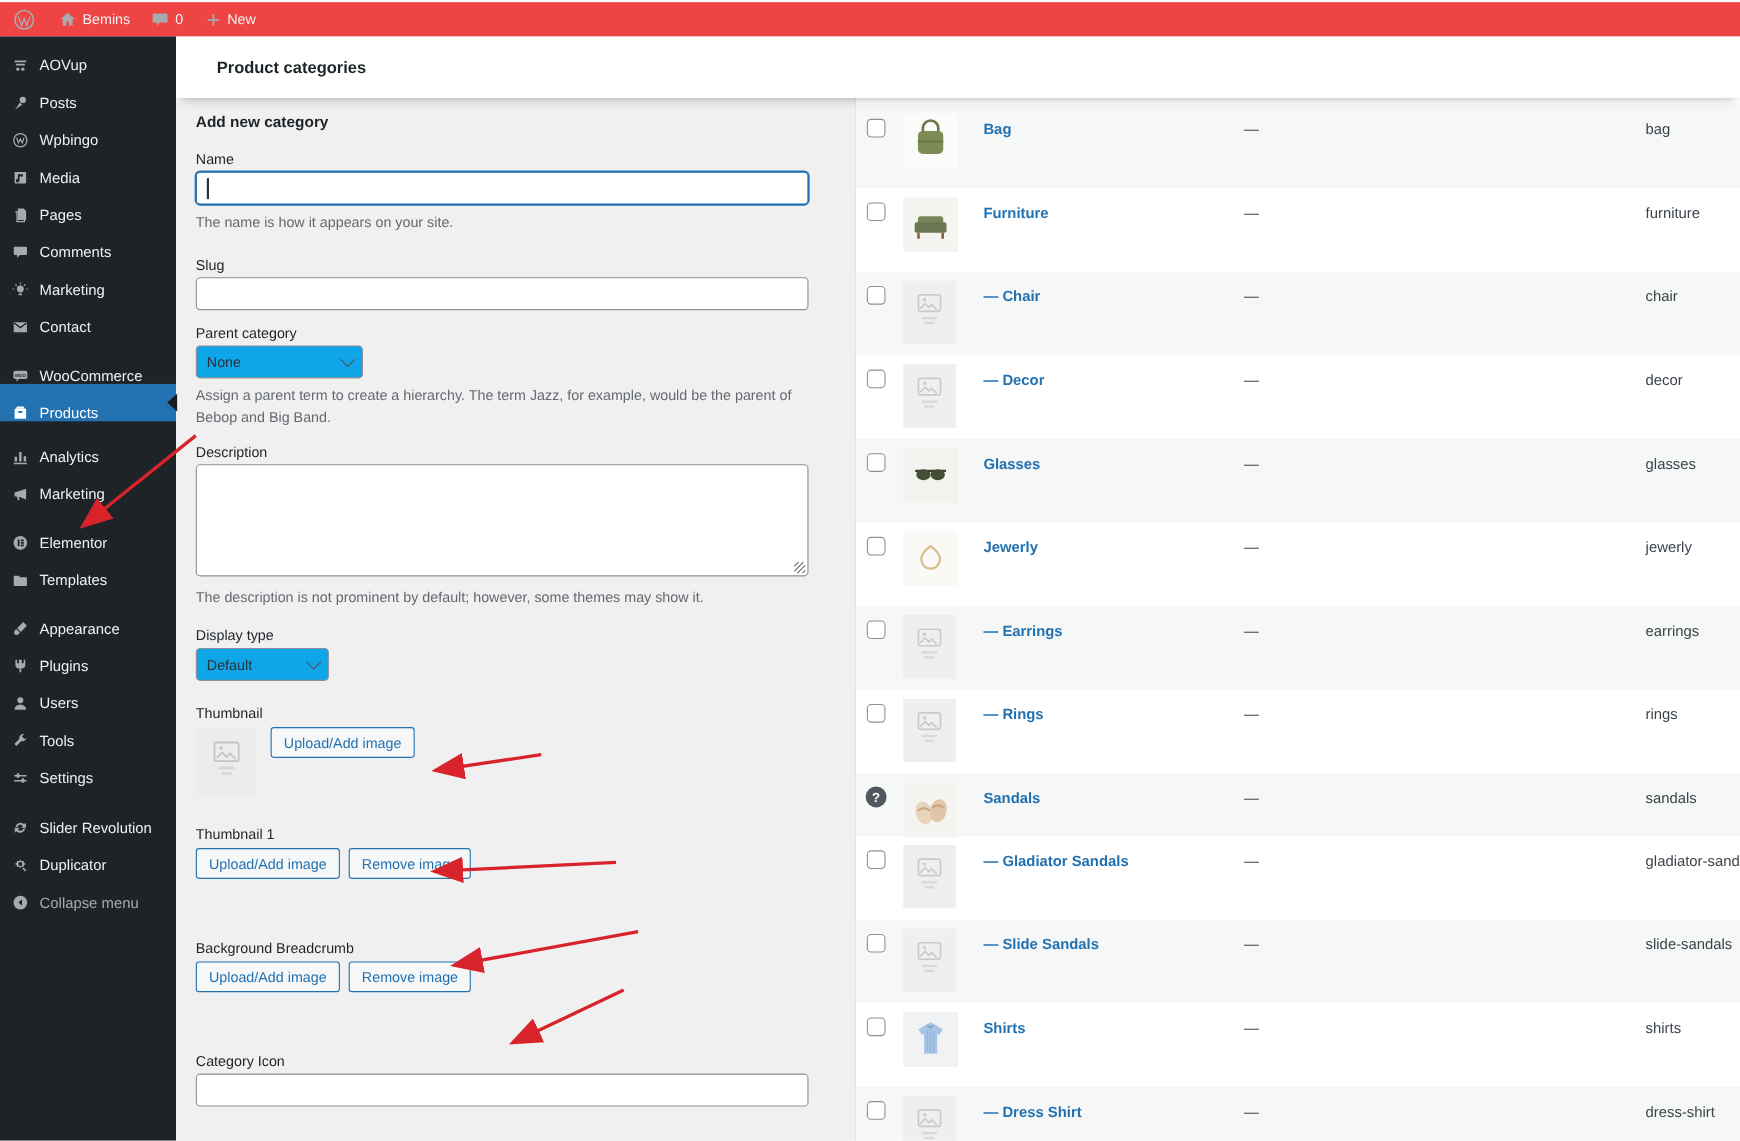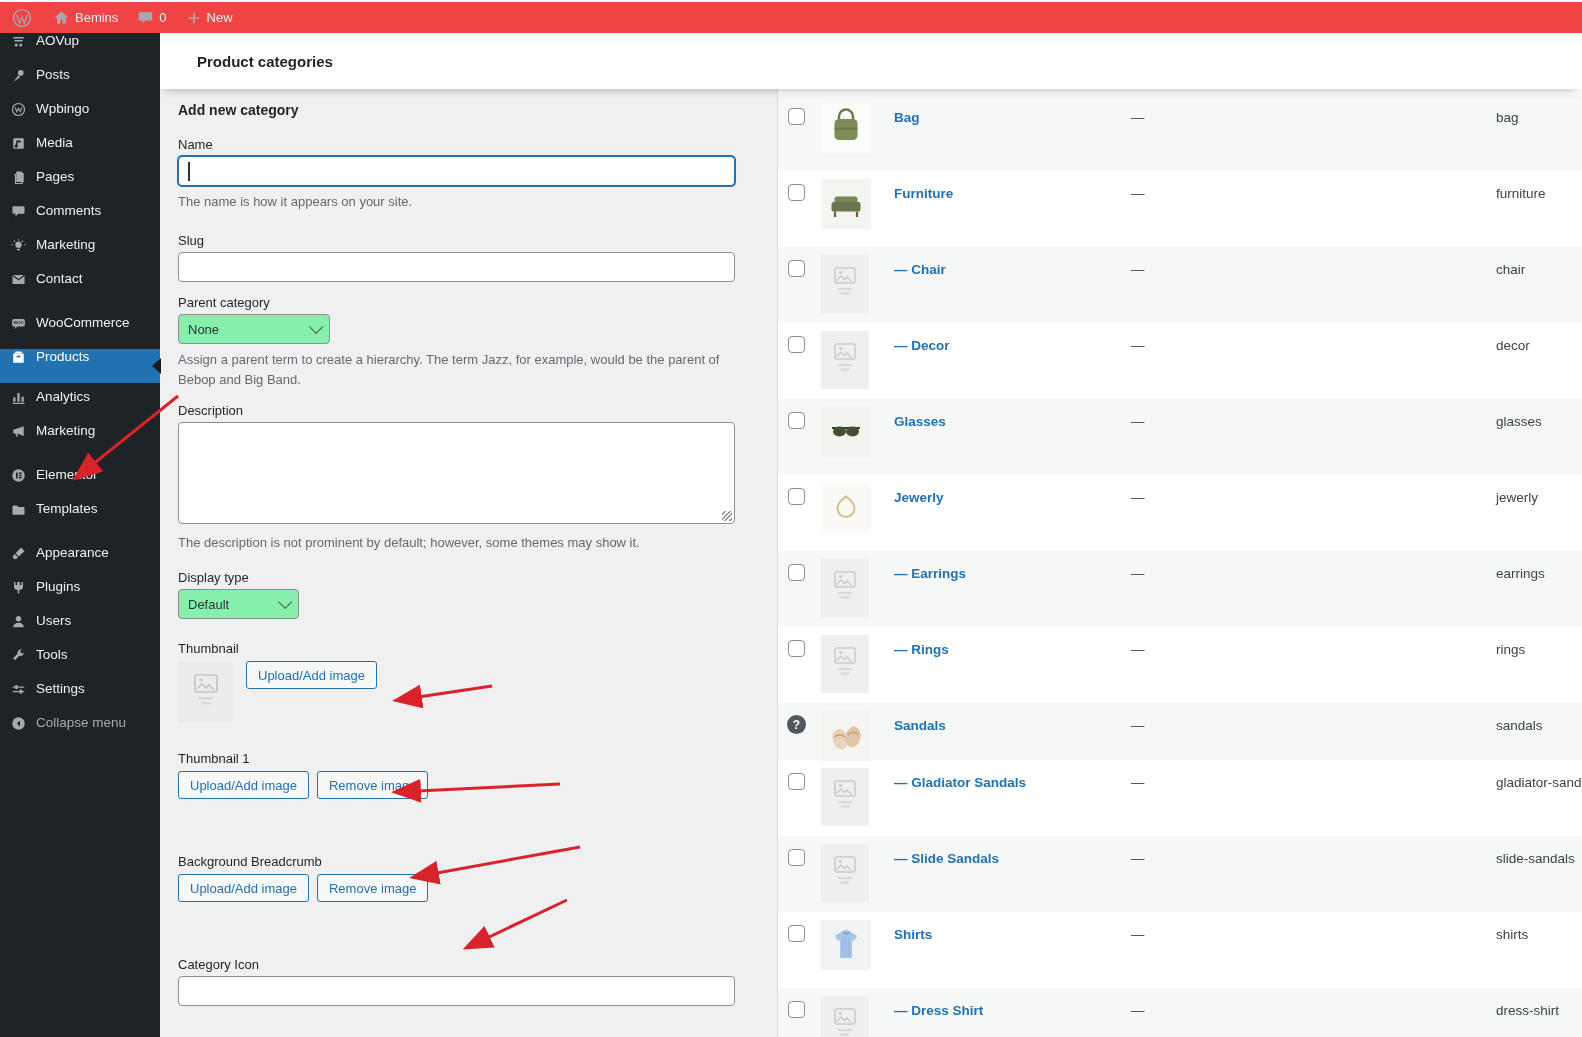--- a/index.html
+++ b/index.html
@@ -18,21 +18,21 @@
   .tb-item svg{display:block;}
   .tb-icon{color:#a7aaad;display:flex;align-items:center;}
   #topbar .wp-logo{padding:0 12px;}
   
   #sidebar{
     position:absolute;top:33px;left:0;width:160px;bottom:0;background:#1d2327;
     color:#f0f0f1;font-size:13.5px;z-index:20;
   }
   .menu-section{margin-top:0;}
   .menu-item{
-    position:relative;display:flex;align-items:flex-start;gap:10px;
+    position:relative;display:flex;align-items:flex-end;gap:10px;
     height:34px;padding:0 0 0 10px;cursor:pointer;color:#f0f0f1;
   }
   .menu-item .mi-icon{width:16px;height:16px;color:#a7aaad;display:flex;align-items:center;justify-content:center;flex:0 0 16px;}
   .menu-item.active{background:#2271b1;color:#fff;}
   .menu-item.active .mi-icon{color:#fff;}
   .menu-item.active::after{
     content:"";position:absolute;right:-1px;top:50%;margin-top:-8px;
     border:8px solid transparent;border-right:9px solid #171c20;border-left:none;
   }
   .menu-item.muted{color:#a7aaad;}
@@ -54,21 +54,21 @@
   #formcol h2{font-size:14px;font-weight:bold;margin:13px 0 0;color:#1d2327;}
   .f-label{margin-top:19px;color:#1d2327;}
   .f-help{margin-top:6px;color:#646970;line-height:20px;}
   .txt{
     box-sizing:border-box;width:557px;height:30px;background:#fff;
     border:1px solid #8c8f94;border-radius:4px;margin-top:4px;position:relative;
   }
   .txt.focused{border:1px solid #2271b1;box-shadow:0 0 0 1px #2271b1;}
   .caret{position:absolute;left:9px;top:5px;width:1.5px;height:19px;background:#2c3338;}
   .selectbox{
-    box-sizing:border-box;height:30px;background:#86efac;border:1px solid #8c8f94;border-radius:4px;
+    box-sizing:border-box;height:30px;background:#0ea5e9;border:1px solid #8c8f94;border-radius:4px;
     margin-top:4px;display:flex;align-items:center;justify-content:space-between;
     padding:0 10px 0 9px;color:#2c3338;cursor:pointer;
   }
   .selectbox .chev{width:9px;height:9px;border-right:1.8px solid #50575e;border-bottom:1.8px solid #50575e;transform:rotate(45deg) translateY(-3px);}
   .textarea{
     box-sizing:border-box;width:557px;height:102px;background:#fff;border:1px solid #8c8f94;
     border-radius:4px;margin-top:4px;position:relative;
   }
   .textarea .resize{
     position:absolute;right:2px;bottom:2px;width:10px;height:10px;
@@ -319,20 +319,40 @@
         <span class="mi-icon">
           <svg width="15" height="15" viewBox="0 0 20 20" fill="currentColor">
             <path d="M2.5 6h15v1.8h-15zM2.5 12h15v1.8h-15z"></path>
             <rect x="5.5" y="4" width="3.2" height="5.6" rx="1"></rect>
             <rect x="11.5" y="10" width="3.2" height="5.6" rx="1"></rect>
           </svg>
         </span>
         <span>Settings</span>
       </div>
     </div>
+    <div class="menu-section" style="margin-top: 11px;">
+      <div class="menu-item">
+        <span class="mi-icon">
+          <svg width="15" height="15" viewBox="0 0 20 20" fill="currentColor">
+            <path d="M4 9a6.3 6.3 0 0110.6-3.2L16.8 4v6h-6l2.2-2.2A4 4 0 006.2 9zM16 11a6.3 6.3 0 01-10.6 3.2L3.2 16v-6h6l-2.2 2.2A4 4 0 0013.8 11z"></path>
+          </svg>
+        </span>
+        <span>Slider Revolution</span>
+      </div>
+      <div class="menu-item">
+        <span class="mi-icon">
+          <svg width="15" height="15" viewBox="0 0 20 20" fill="currentColor">
+            <path d="M10 3.2l1.3 2.2 2.5-.7.7 2.5 2.2 1.3-2.2 1.3-.7 2.5-2.5-.7L10 13.8l-1.3-2.2-2.5.7-.7-2.5-2.2-1.3 2.2-1.3.7-2.5 2.5.7z"></path>
+            <circle cx="10" cy="8.5" r="2.4" fill="#1d2327"></circle>
+            <path d="M13 13.5l3.5 3.5" stroke="currentColor" stroke-width="2"></path>
+          </svg>
+        </span>
+        <span>Duplicator</span>
+      </div>
+    </div>
     <div class="menu-section" style="margin-top: 0px;">
       <div class="menu-item muted">
         <span class="mi-icon">
           <svg width="15" height="15" viewBox="0 0 20 20" fill="currentColor">
             <circle cx="10" cy="10" r="8.3"></circle>
             <path d="M12 6l-4.2 4L12 14z" fill="#1d2327"></path>
           </svg>
         </span>
         <span>Collapse menu</span>
       </div>

